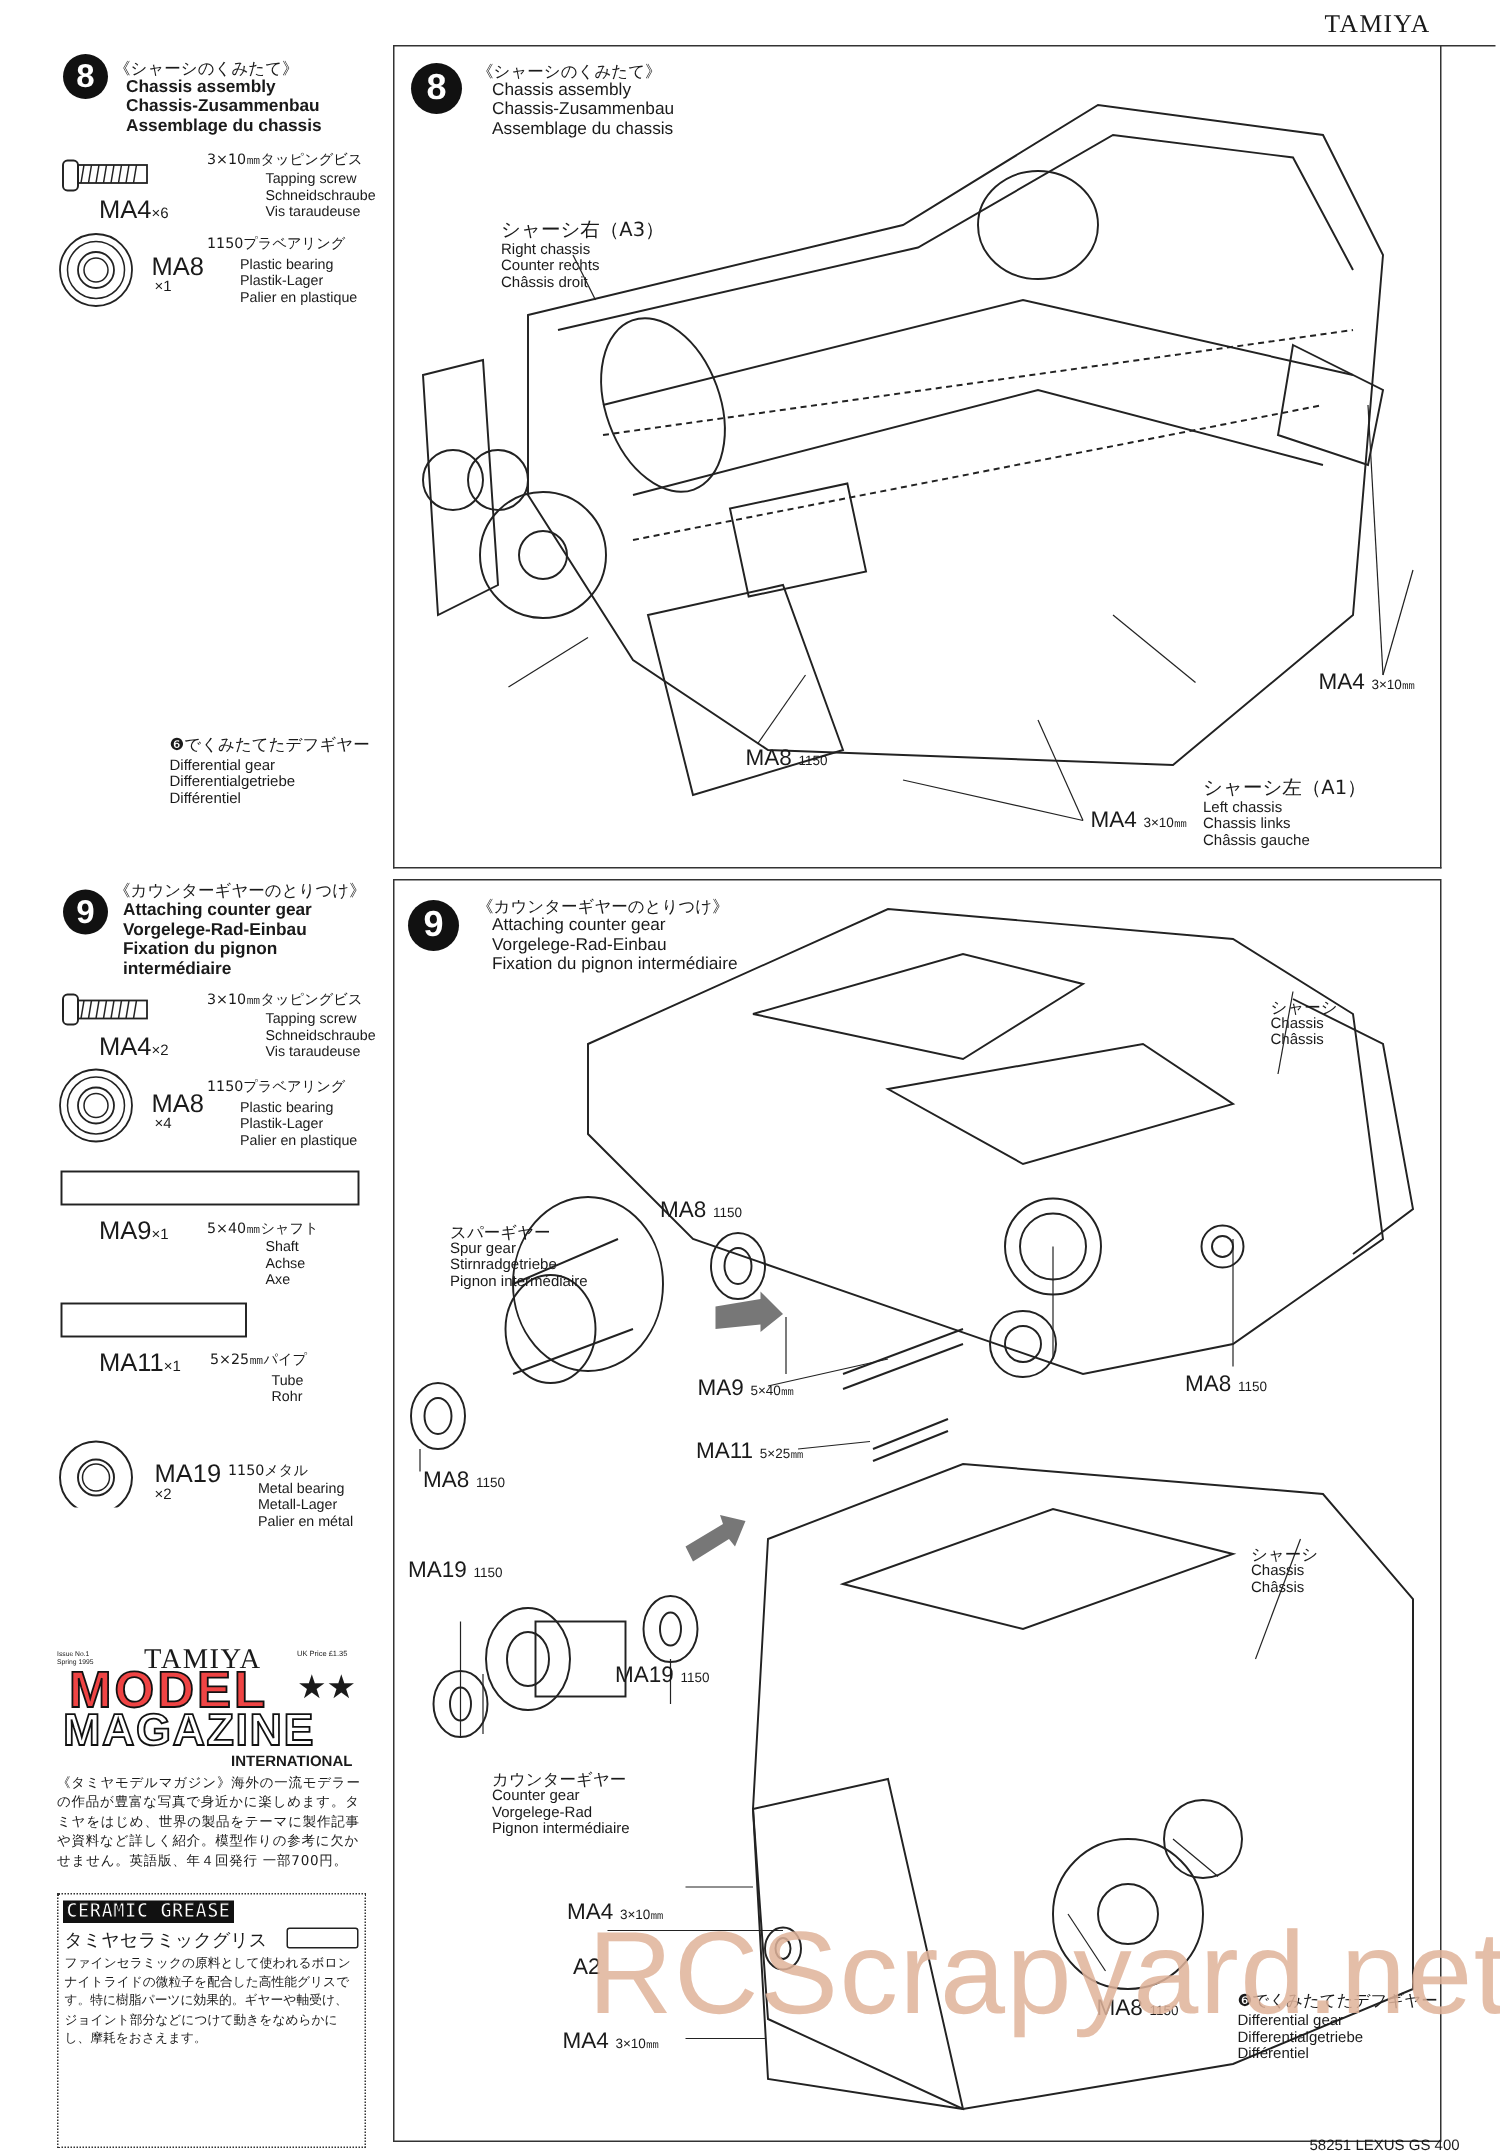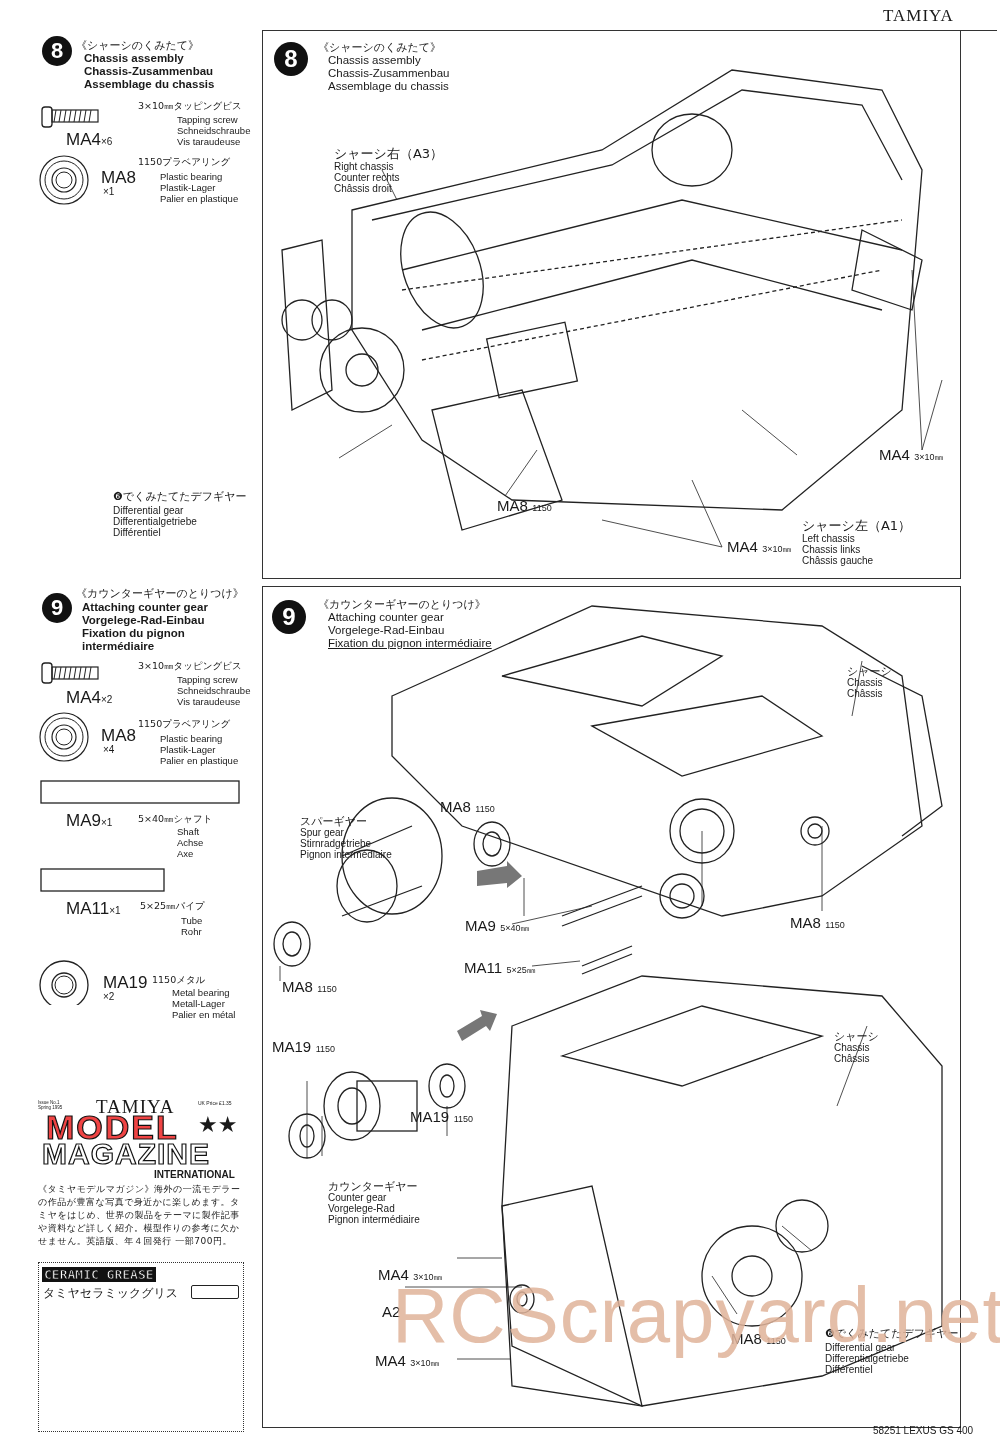--- a/index.html
+++ b/index.html
@@ -225,29 +225,30 @@
   <div class="abs" style="left:160px;top:14px;font-size:22px;line-height:22px;">★★</div>
   <div class="abs" style="left:4px;top:40px;font-size:30px;line-height:28px;font-weight:bold;color:#fff;-webkit-text-stroke:1.2px #111;letter-spacing:1px;">MAGAZINE</div>
   <div class="abs bold" style="left:116px;top:69px;font-size:10px;">INTERNATIONAL</div>
   <div class="abs jp" style="left:0;top:83px;width:204px;font-size:9px;line-height:13px;letter-spacing:0.5px;">《タミヤモデルマガジン》海外の一流モデラーの作品が豊富な写真で身近かに楽しめます。タミヤをはじめ、世界の製品をテーマに製作記事や資料など詳しく紹介。模型作りの参考に欠かせません。英語版、年４回発行 一部700円。</div>
 </div>
 
 <div class="abs dotted" style="left:38px;top:1262px;width:204px;height:168px;">
   <div class="abs" style="left:3px;top:4px;font-size:13px;font-weight:bold;font-family:'DejaVu Sans Mono',monospace;color:#fff;-webkit-text-stroke:0.8px #111;background:#111;padding:0 2px;">CERAMIC GREASE</div>
   <div class="abs jp" style="left:4px;top:22px;font-size:12px;">タミヤセラミックグリス</div>
   <div class="abs" style="left:152px;top:22px;width:46px;height:12px;border:1px solid #222;border-radius:2px;"></div>
+  <div class="abs jp" style="left:4px;top:40px;width:196px;font-size:8.5px;line-height:12.5px;">ファインセラミックの原料として使われるボロンナイトライドの微粒子を配合した高性能グリスです。特に樹脂パーツに効果的。ギヤーや軸受け、ジョイント部分などにつけて動きをなめらかにし、摩耗をおさえます。</div>
 </div>
 
 <div class="abs box" style="left:262px;top:586px;width:697px;height:840px;"></div>
 <div class="abs" style="left:262px;top:586px;width:699px;height:842px;">
   <div class="abs step-badge" style="left:10px;top:14px;width:34px;height:34px;font-size:24px;">9</div>
   <div class="abs jp" style="left:56px;top:11px;">《カウンターギヤーのとりつけ》</div>
   <div class="abs t11" style="left:66px;top:25px;">Attaching counter gear</div>
   <div class="abs t11" style="left:66px;top:38px;">Vorgelege-Rad-Einbau</div>
-  <div class="abs t11" style="left:66px;top:51px;text-decoration:underline;">Fixation du pignon intermédiaire</div>
+  <div class="abs t11" style="left:66px;top:51px;">Fixation du pignon intermédiaire</div>
 
   <svg width="699" height="842">
     <g fill="none" stroke="#222" stroke-width="1.3">
 
       <path d="M130 110 L330 20 L560 40 L640 90 L660 240 L560 310 L460 330 L200 240 L130 170 Z"></path>
       <path d="M240 90 L380 50 L460 70 L380 120 Z"></path>
       <path d="M330 140 L500 110 L560 150 L420 190 Z"></path>
       <circle cx="440" cy="245" r="32"></circle>
         <circle cx="440" cy="245" r="22"></circle>
       <circle cx="420" cy="310" r="22"></circle>

